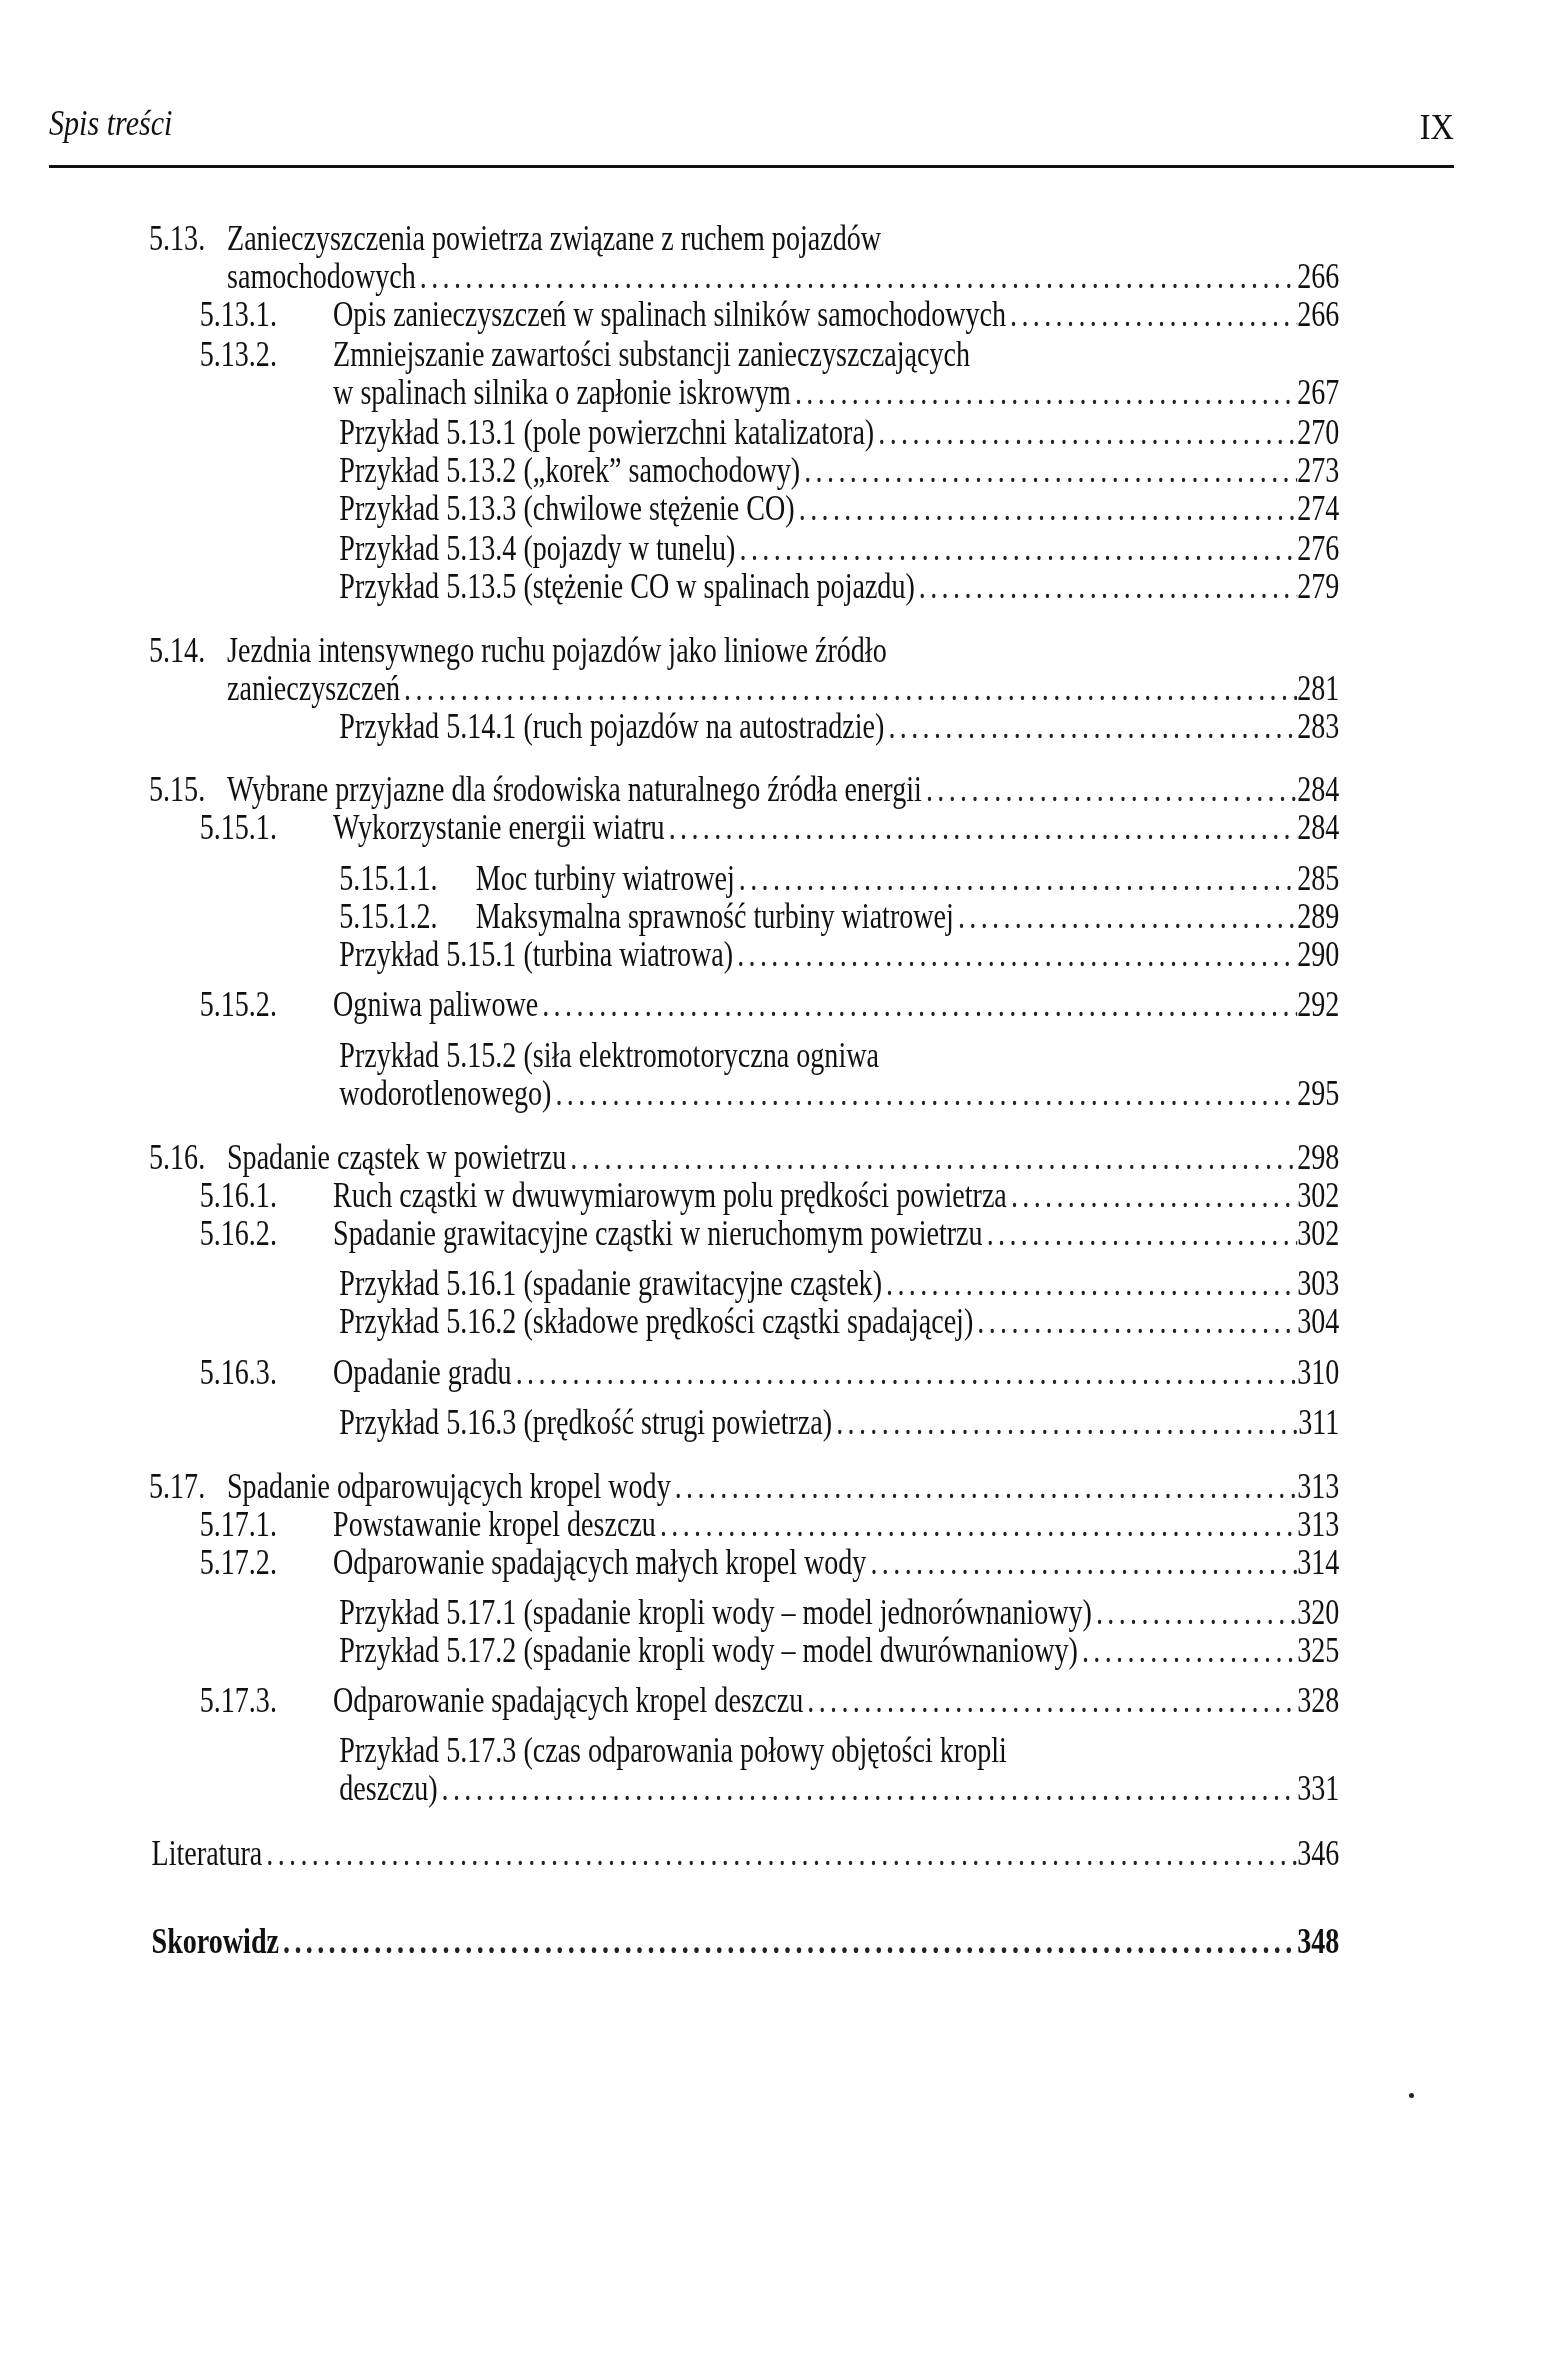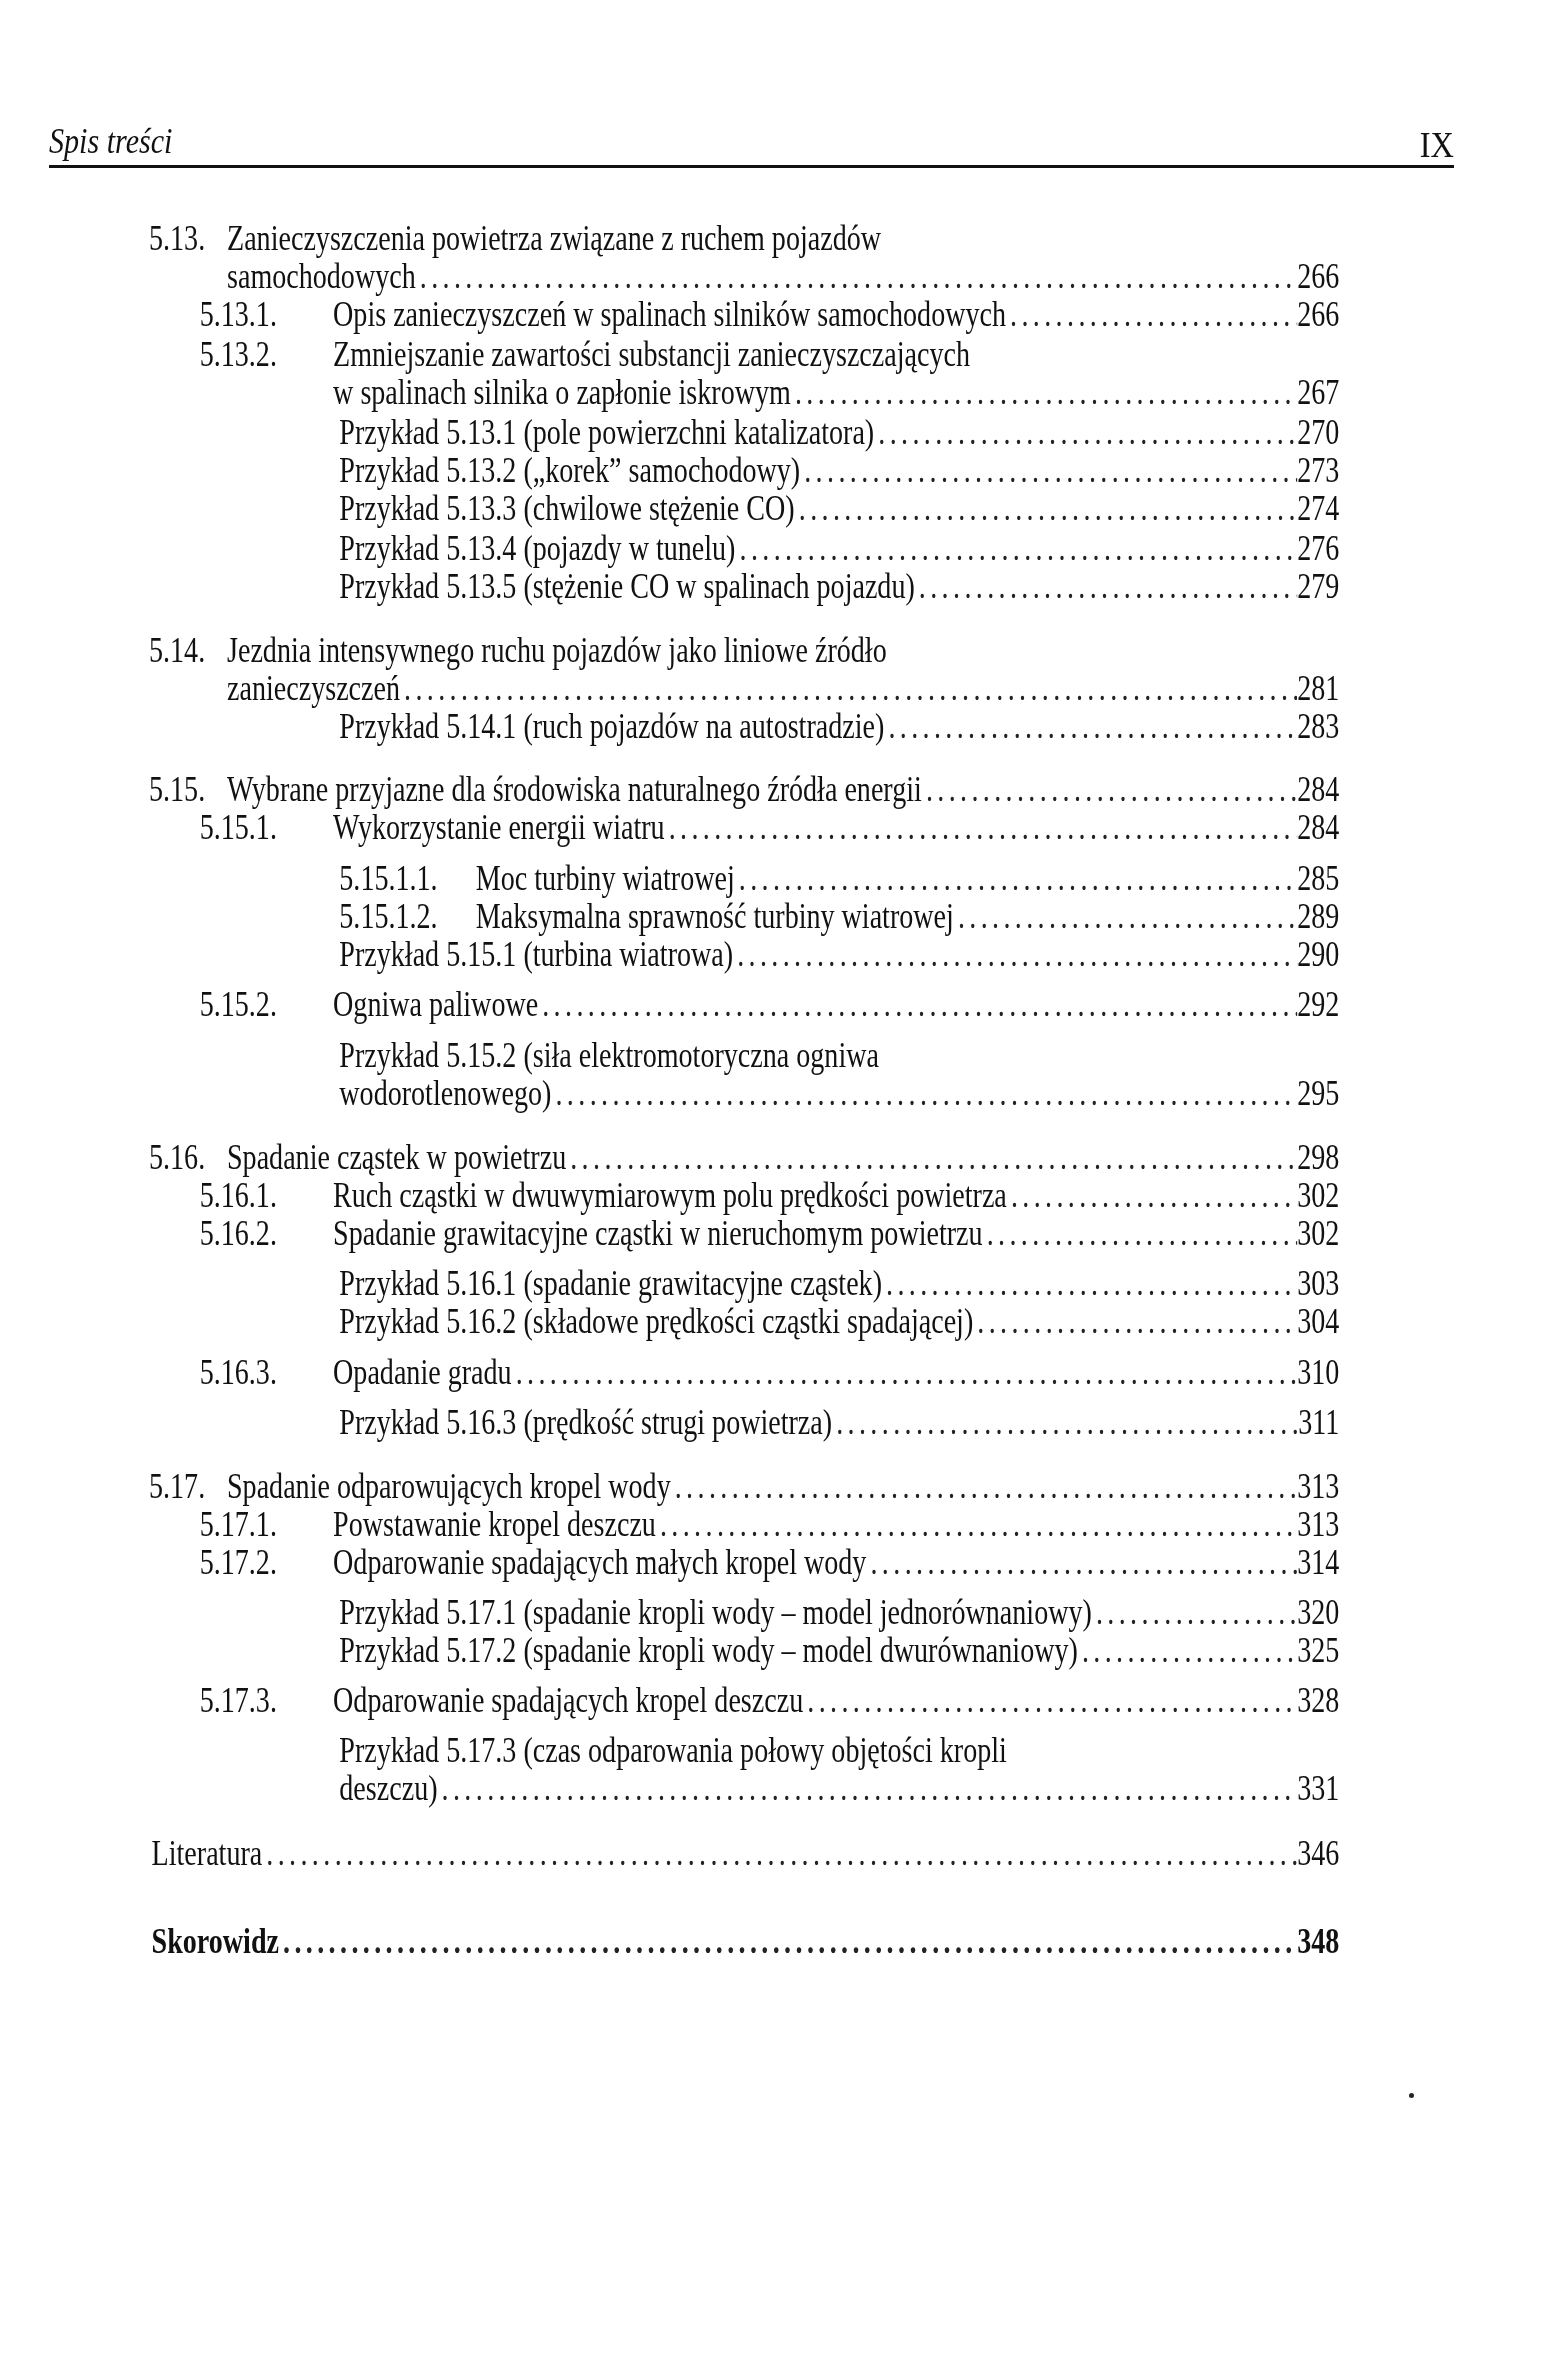--- a/index.html
+++ b/index.html
@@ -1,18 +1,18 @@
 <!DOCTYPE html>
 <html style="font-size:14px"><head>
 <meta charset="utf-8">
 <style>
   html, body { margin: 0; padding: 0; background: #ffffff; }
   body { width: 1556px; height: 2377px; position: relative; overflow: hidden;
          font-family: "Liberation Serif", "DejaVu Serif", serif; color: #111111; }
-  .running-head { position: absolute; left: 49px; top: 122px; width: 1405px; height: 48px; }
+  .running-head { position: absolute; left: 49px; top: 104px; width: 1405px; height: 48px; }
   .rh-title { position: absolute; left: 0; top: 0; font-style: italic; font-size: 35px;
               transform: scaleX(0.86); transform-origin: left top; white-space: nowrap; }
   .rh-page { position: absolute; right: 0; top: 1.7px; font-size: 36px;
              transform: scaleX(0.9); transform-origin: right top; }
   .rh-rule { position: absolute; left: 49px; top: 165px; width: 1405px; height: 2.6px; background: #111; }
 
   .toc { position: absolute; left: 0; top: 0; width: 1556px; height: 2377px; }
   .row { position: absolute; left: 149px; width: 1526px; height: 40px;
          transform: scaleX(0.78); transform-origin: left top;
          font-size: 36px; line-height: 40px; white-space: nowrap; }

